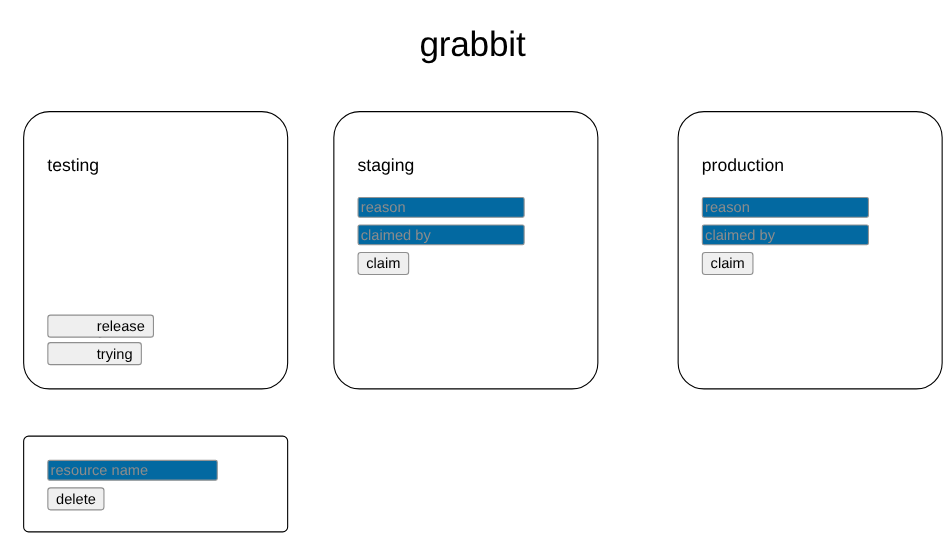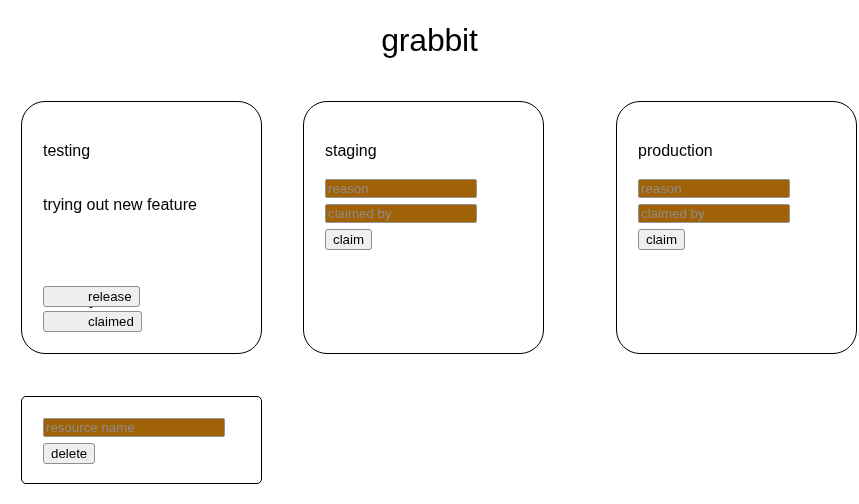--- a/index.html
+++ b/index.html
@@ -77,21 +77,21 @@
   }
 
   
   .field {
     display: block;
     box-sizing: border-box;
     font-family: "Liberation Sans", sans-serif;
     font-size: 13.3px;
     line-height: normal;
     color: #000000;
-    background: #a16207;
+    background: #0369a1;
     border: 1px solid #949494;
     border-radius: 2px;
     padding: 1px 2px;
     margin: 0;
     height: 19px;
   }
   .field::placeholder { color: #8c8c8c; opacity: 1; }
 
   .btn {
     display: inline-block;
@@ -114,38 +114,37 @@
   .claim-form { position: absolute; left: 21px; top: 77px; }
   .claim-form .field { width: 152px; margin-bottom: 6px; }
   .claim-form .btn { margin-top: 0px; text-align: right; }
 
   
   .action-stack { position: absolute; left: 21px; top: 184px; }
   .action-stack .btn { display: block; margin-bottom: 4px; padding-left: 44px; }
 
   
   .create-form { position: absolute; left: 21px; top: 21px; }
-  .create-form .field { width: 182px; margin-bottom: 6px; }
+  .create-form .field { width: 155px; margin-bottom: 6px; }
 </style>
 </head>
 <body>
 
 <div class="page-title">grabbit</div>
 
 <div class="card card-resources card-1">
 
   <div class="res-name">testing</div>
 
-  <div class="res-reason">trying out new feature</div>
 
   <div class="res-owner">Sammy</div>
 
   <div class="action-stack">
     <button class="btn" type="button">release</button>
-    <button class="btn" type="button">claimed</button>
+    <button class="btn" type="button">trying</button>
   </div>
 </div>
 
 <div class="card card-resources card-2">
 
   <div class="res-name">staging</div>
 
   <div class="claim-form">
     <input class="field" type="text" placeholder="reason" style="">
     <input class="field" type="text" placeholder="claimed by" style="">

